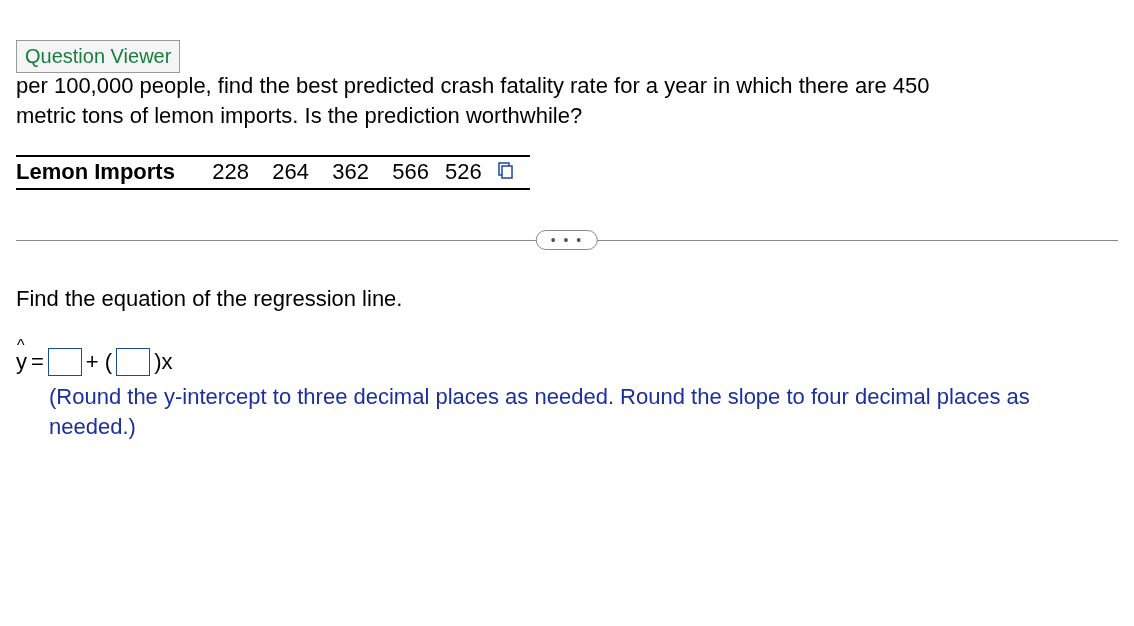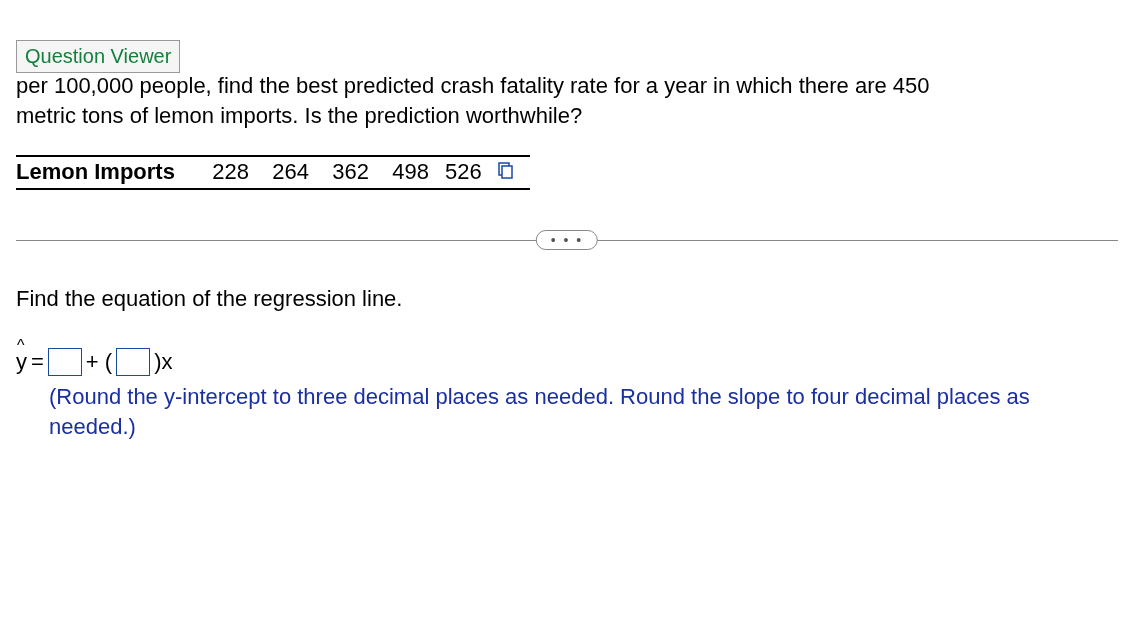--- a/index.html
+++ b/index.html
@@ -132,21 +132,21 @@
   <span>metric tons of lemon imports. Is the prediction worthwhile?</span>
 </div>
 
 <table class="data-table">
   <tbody>
       <tr>
     <td class="label">Lemon Imports</td>
     <td class="val">228</td>
     <td class="val">264</td>
     <td class="val">362</td>
-    <td class="val">498</td>
+    <td class="val">566</td>
     <td class="val">
       <span>526</span>
       <span class="copy-icon">
         <svg width="18" height="18" viewBox="0 0 18 18">
           <rect x="3" y="1" width="10" height="12" fill="none" stroke="#1a4aa0" stroke-width="1.5"></rect>
           <rect x="6" y="4" width="10" height="12" fill="#fff" stroke="#1a4aa0" stroke-width="1.5"></rect>
         </svg>
       </span>
     </td>
   </tr>

